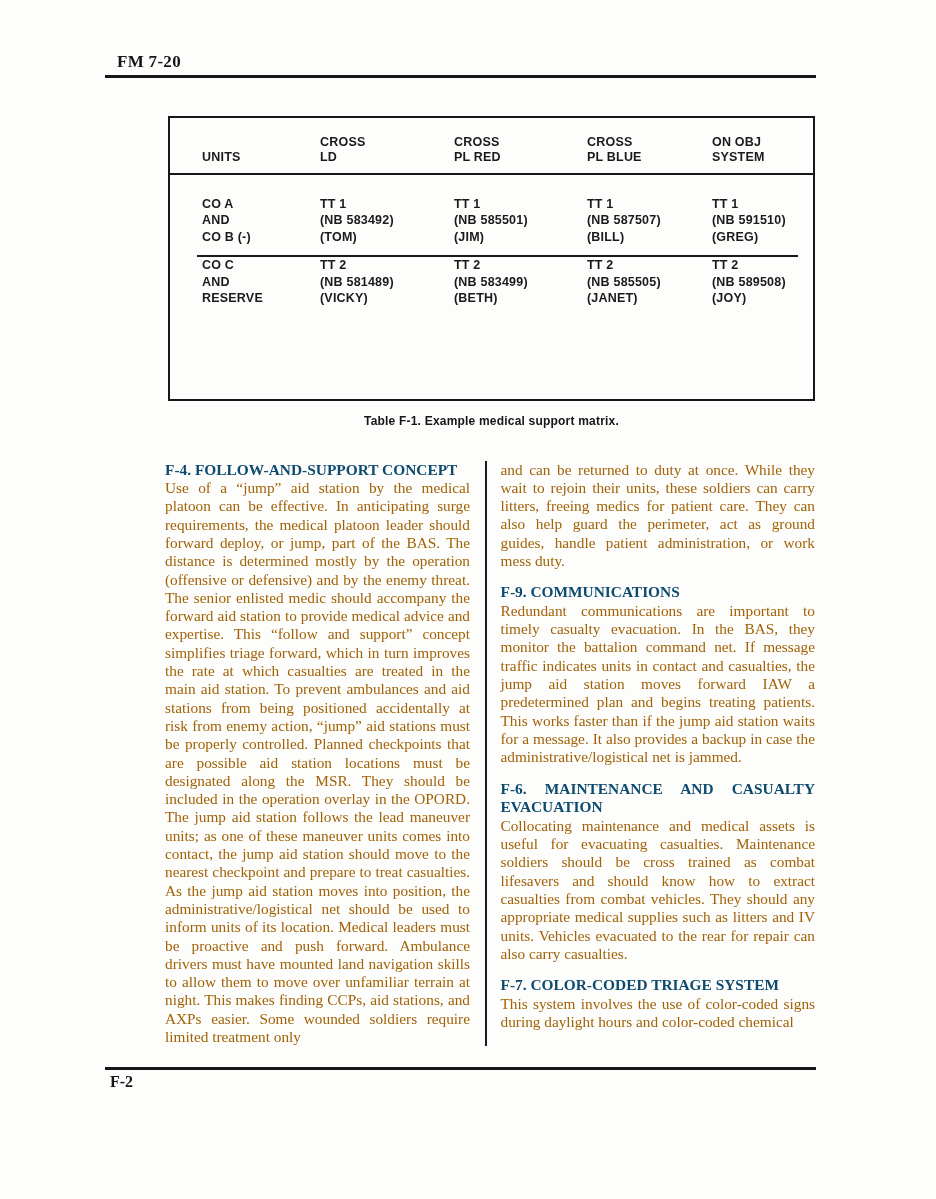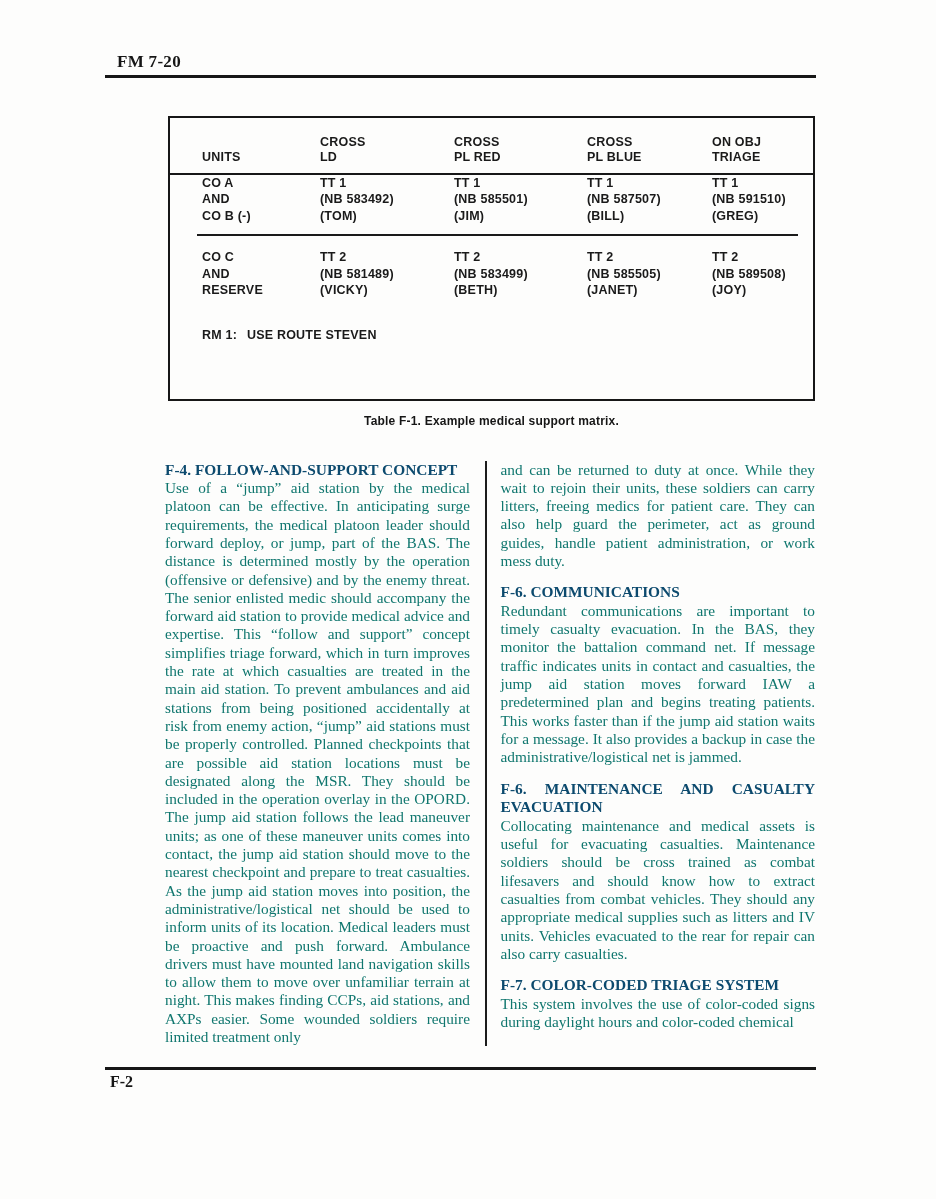--- a/index.html
+++ b/index.html
@@ -51,22 +51,22 @@
   .tgrid {
     display: grid;
     grid-template-columns: 118px 134px 133px 125px 1fr;
     padding-left: 32px;
     padding-right: 10px;
   }
   .thead { padding-top: 17px; padding-bottom: 7px; align-items: end; }
   .hcell, .cell { white-space: pre-line; line-height: 15.5px; }
   .thead-rule { height: 2px; background: #171717; }
   .trow .cell { line-height: 16.5px; }
-  .trow.first { }
-  .trow.second { padding-top: 13px; }
+  .trow.first { padding-top: 21px; }
+  .trow.second { }
   .row-rule { height: 2px; background: #1a1a1a; margin: 10px 15px 0 27px; }
   .notes { margin-top: 28px; padding-left: 32px; }
   .note { display: flex; line-height: 17px; }
   .note .note-label { width: 45px; }
 
   .table-caption {
     margin-left: 168px;
     width: 647px;
     margin-top: 13px;
     text-align: center;
@@ -88,21 +88,21 @@
     background: #1c1c1c;
     margin-left: 15px;
     margin-right: 14px;
   }
   .col-right { flex: 1; }
 
   .columns p {
     font-size: 15.3px;
     line-height: 18.3px;
     text-align: justify;
-    color: #0f766e;
+    color: #a16207;
   }
   .columns h2 {
     font-size: 15.4px;
     line-height: 18.6px;
     font-weight: bold;
     text-align: justify;
     color: #0c4a6e;
   }
   .col-right h2 { margin-top: 13px; }
 </style>
@@ -117,21 +117,21 @@
   <div class="matrix">
     <div class="tgrid thead">
       <div class="hcell">UNITS</div>
       <div class="hcell">CROSS
 LD</div>
       <div class="hcell">CROSS
 PL RED</div>
       <div class="hcell">CROSS
 PL BLUE</div>
       <div class="hcell">ON OBJ
-TRIAGE</div>
+SYSTEM</div>
     </div>
     <div class="thead-rule"></div>
 
     <div class="tgrid trow first">
       <div class="cell">CO A
 AND
 CO B (-)</div>
       <div class="cell">TT 1
 (NB 583492)
 (TOM)</div>
@@ -160,41 +160,37 @@
 (BETH)</div>
       <div class="cell">TT 2
 (NB 585505)
 (JANET)</div>
       <div class="cell">TT 2
 (NB 589508)
 (JOY)</div>
     </div>
 
     <div class="notes">
-      <div class="note">
-        <span class="note-label">RM 1:</span>
-        <span class="note-text">USE ROUTE STEVEN</span>
-      </div>
     </div>
   </div>
 
   <div class="table-caption">Table F-1.  Example medical support matrix.</div>
 
   <div class="columns">
     <div class="col-left">
       <h2>F-4. FOLLOW-AND-SUPPORT CONCEPT</h2>
       <p>Use of a “jump” aid station by the medical platoon can be effective. In anticipating surge requirements, the medical platoon leader should forward deploy, or jump, part of the BAS. The distance is determined mostly by the operation (offensive or defensive) and by the enemy threat. The senior enlisted medic should accompany the forward aid station to provide medical advice and expertise. This “follow and support” concept simplifies triage forward, which in turn improves the rate at which casualties are treated in the main aid station. To prevent ambulances and aid stations from being positioned accidentally at risk from enemy action, “jump” aid stations must be properly controlled. Planned checkpoints that are possible aid station locations must be designated along the MSR. They should be included in the operation overlay in the OPORD. The jump aid station follows the lead maneuver units; as one of these maneuver units comes into contact, the jump aid station should move to the nearest checkpoint and prepare to treat casualties. As the jump aid station moves into position, the administrative/logistical net should be used to inform units of its location. Medical leaders must be proactive and push forward. Ambulance drivers must have mounted land navigation skills to allow them to move over unfamiliar terrain at night. This makes finding CCPs, aid stations, and AXPs easier. Some wounded soldiers require limited treatment only</p>
     </div>
 
     <div class="col-divider"></div>
 
     <div class="col-right">
       <p>and can be returned to duty at once. While they wait to rejoin their units, these soldiers can carry litters, freeing medics for patient care. They can also help guard the perimeter, act as ground guides, handle patient administration, or work mess duty.</p>
 
-      <h2>F-6. COMMUNICATIONS</h2>
+      <h2>F-9. COMMUNICATIONS</h2>
       <p>Redundant communications are important to timely casualty evacuation. In the BAS, they monitor the battalion command net. If message traffic indicates units in contact and casualties, the jump aid station moves forward IAW a predetermined plan and begins treating patients. This works faster than if the jump aid station waits for a message. It also provides a backup in case the administrative/logistical net is jammed.</p>
 
       <h2>F-6. MAINTENANCE AND CASUALTY EVACUATION</h2>
       <p>Collocating maintenance and medical assets is useful for evacuating casualties. Maintenance soldiers should be cross trained as combat lifesavers and should know how to extract casualties from combat vehicles. They should any appropriate medical supplies such as litters and IV units. Vehicles evacuated to the rear for repair can also carry casualties.</p>
 
       <h2>F-7. COLOR-CODED TRIAGE SYSTEM</h2>
       <p>This system involves the use of color-coded signs during daylight hours and color-coded chemical</p>
     </div>
   </div>
 

